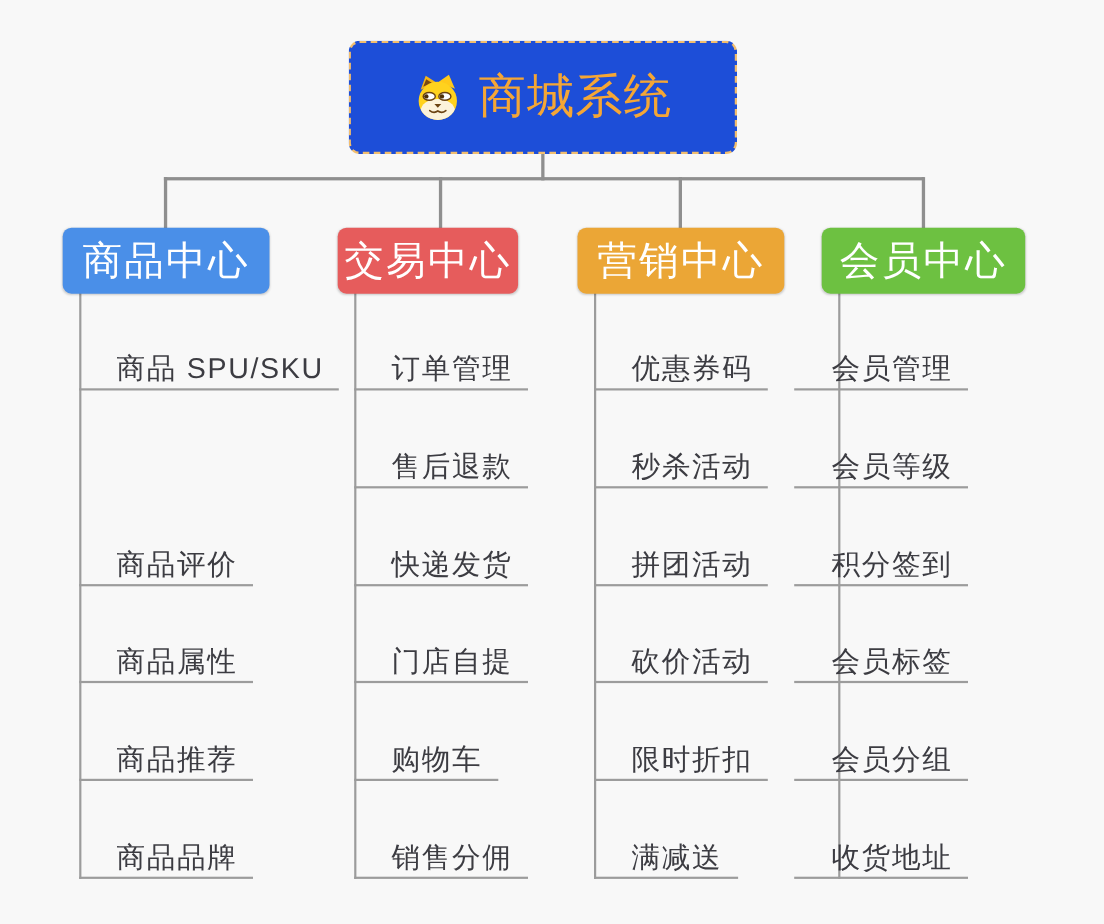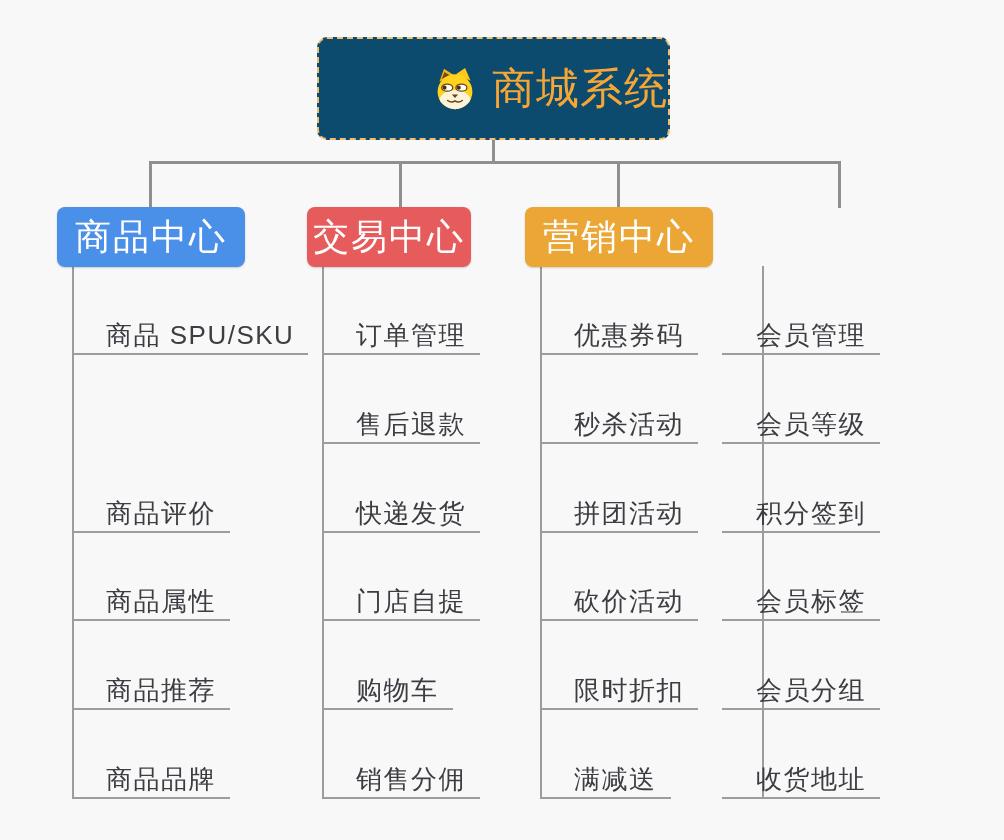--- a/index.html
+++ b/index.html
@@ -7,25 +7,25 @@
     width:1004px;height:840px;
     background:#F8F8F8;
     font-family:"Liberation Sans", sans-serif;
     overflow:hidden;
   }
   .canvas{position:relative;width:1004px;height:840px;}
 
   
   .root-node{
     position:absolute;left:317px;top:37px;width:353px;height:103px;
-    background:#0c4a6e;
+    background:#1d4ed8;
     border:2px dashed #F2BE6E;
     border-radius:10px;
     box-sizing:border-box;
-    display:flex;align-items:center;justify-content:flex-end;gap:15px;
+    display:flex;align-items:center;justify-content:center;gap:15px;
   }
   .root-title{
     font-size:43px;line-height:1;color:#F5A635;letter-spacing:1px;
     white-space:nowrap;
   }
   .root-icon{width:44px;height:44px;flex:0 0 auto;}
 
   
   .stem{position:absolute;left:492px;top:140px;width:3px;height:24px;background:#8F8F8F;}
   .bus{position:absolute;left:149px;top:161px;width:691px;height:3px;background:#8F8F8F;}
@@ -111,20 +111,21 @@
   <div class="drop d2"></div>
   <div class="drop d3"></div>
   <div class="vline v0"></div>
   <div class="vline v1"></div>
   <div class="vline v2"></div>
   <div class="vline v3"></div>
 
   <div class="branch b0" style="background-color: rgb(74, 143, 232);">商品中心</div>
   <div class="branch b1" style="background-color: rgb(230, 92, 92);">交易中心</div>
   <div class="branch b2" style="background-color: rgb(235, 166, 54);">营销中心</div>
+  <div class="branch b3" style="background-color: rgb(109, 193, 65);">会员中心</div>
 
   <div class="child col0 r0">商品 SPU/SKU</div>
   <div class="child col0 r2">商品评价</div>
   <div class="child col0 r3">商品属性</div>
   <div class="child col0 r4">商品推荐</div>
   <div class="child col0 r5">商品品牌</div>
 
   <div class="child col1 r0">订单管理</div>
   <div class="child col1 r1">售后退款</div>
   <div class="child col1 r2">快递发货</div>

